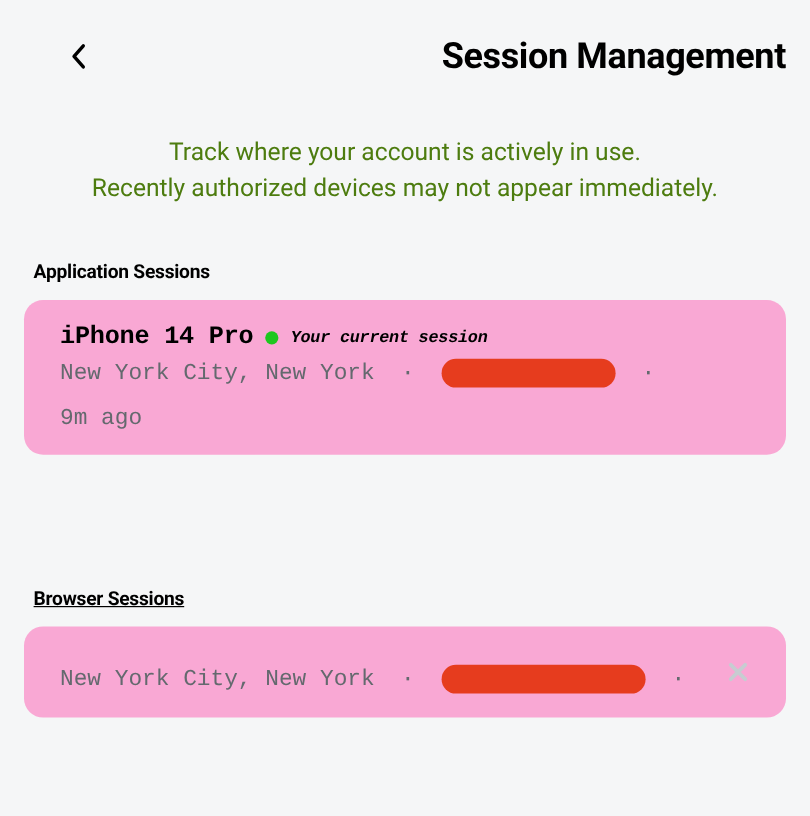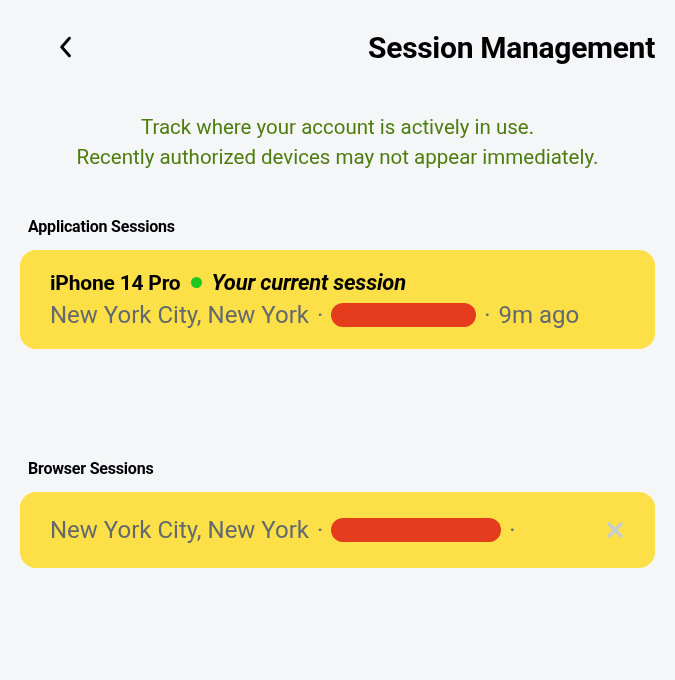--- a/index.html
+++ b/index.html
@@ -43,28 +43,29 @@
       line-height: 1.45;
       padding: 38px 18px 0 18px;
       font-weight: 400;
     }
     .section-heading {
       font-size: 16px;
       font-weight: 700;
       padding: 45px 28px 14px 28px;
       letter-spacing: -0.2px;
     }
-    .section-heading.browser { padding-top: 110px; }
+    .section-heading.browser { padding-top: 110px; text-decoration: underline; }
     .card {
-      background: #fde047;
+      background: #f9a8d4;
       border-radius: 16px;
       margin: 0 20px;
       padding: 20px 22px 20px 30px;
       display: flex;
-      align-items: center;
+      align-items: flex-end;
+      font-family: Liberation Mono, monospace;
     }
     .card-body { flex: 1; min-width: 0; }
     .row1 {
       display: flex;
       align-items: center;
       flex-wrap: wrap;
       gap: 10px;
       margin-bottom: 6px;
     }
     .device-name {
@@ -73,33 +74,33 @@
       letter-spacing: -0.2px;
     }
     .dot-green {
       width: 11px;
       height: 11px;
       border-radius: 50%;
       background: #1ec71e;
       display: inline-block;
     }
     .current-label {
-      font-size: 22px;
+      font-size: 14px;
       font-style: italic;
       font-weight: 700;
       letter-spacing: -0.2px;
     }
     .row2 {
       display: flex;
       align-items: center;
       flex-wrap: wrap;
-      font-size: 24px;
+      font-size: 19px;
       color: #64696e;
       font-weight: 400;
-      gap: 0;
+      gap: 14px;
     }
     .sep { margin: 0 8px; color: #64696e; }
     .redact {
       display: inline-block;
       background: #e63c1e;
       border-radius: 14px;
       height: 24px;
     }
     .close-btn {
       width: 36px;

